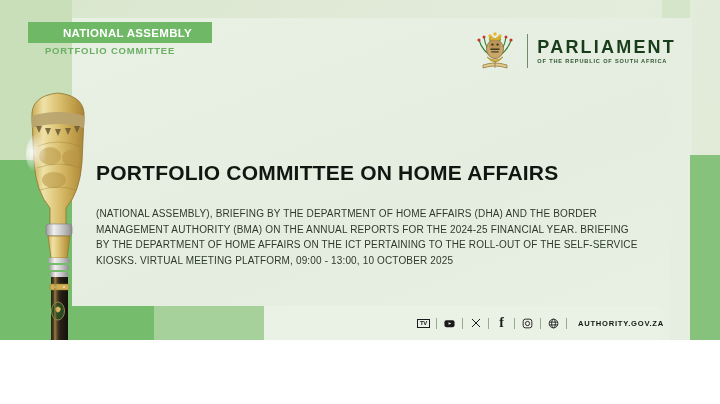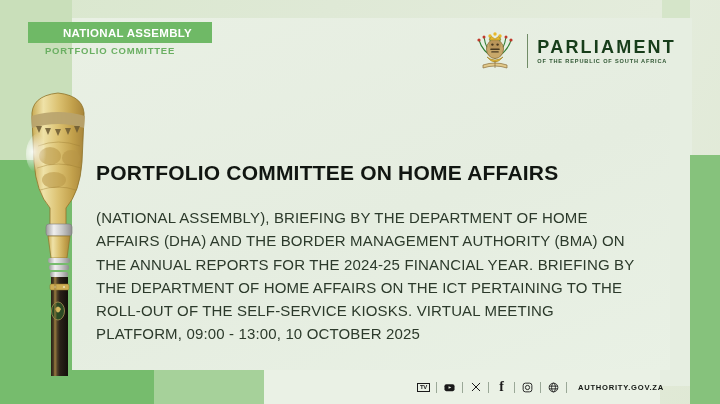--- a/index.html
+++ b/index.html
@@ -6,21 +6,21 @@
     margin: 0;
     padding: 0;
     background: #ffffff;
   }
   body {
     font-family: "Liberation Sans", sans-serif;
   }
   #stage {
     position: relative;
     width: 720px;
-    height: 404px;
+    height: 340px;
     overflow: hidden;
     background: #dfe9d6;
   }
 
   
   .bg-base {
     position: absolute;
     inset: 0;
     background: linear-gradient(120deg, #d9e7cd 0%, #dfe9d6 35%, #e4ecdc 70%, #dfe8d4 100%);
   }
@@ -202,21 +202,21 @@
   }
   .headline {
     font-size: 21px;
     font-weight: bold;
     color: #111611;
     letter-spacing: 0.2px;
     line-height: 1.2;
   }
   .subcopy {
     margin-top: 21px;
-    font-size: 15px;
+    font-size: 10px;
     color: #2c3a2b;
     line-height: 1.55;
     letter-spacing: 0.15px;
   }
 
   
   .footer-bar {
     position: absolute;
     right: 56px;
     bottom: 10px;

